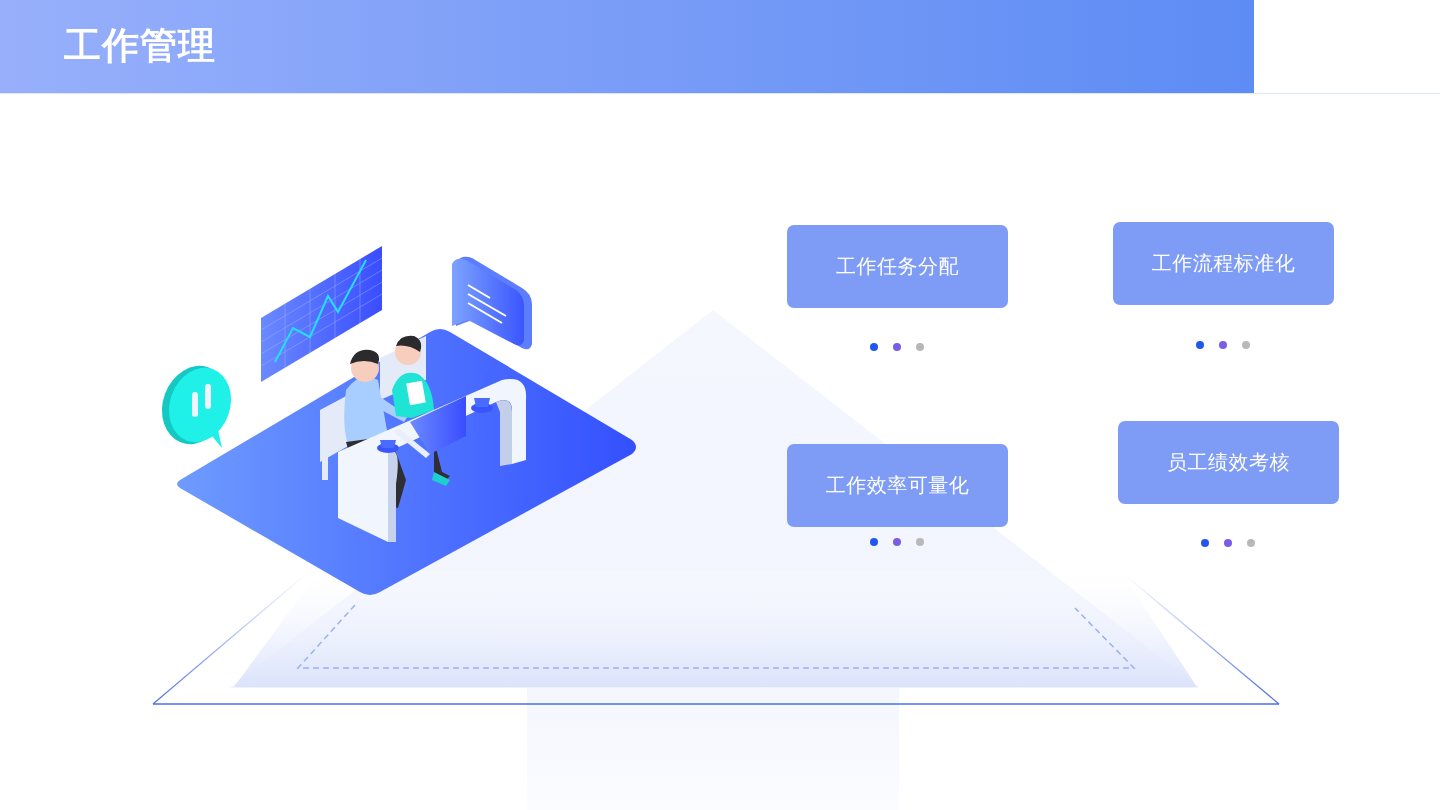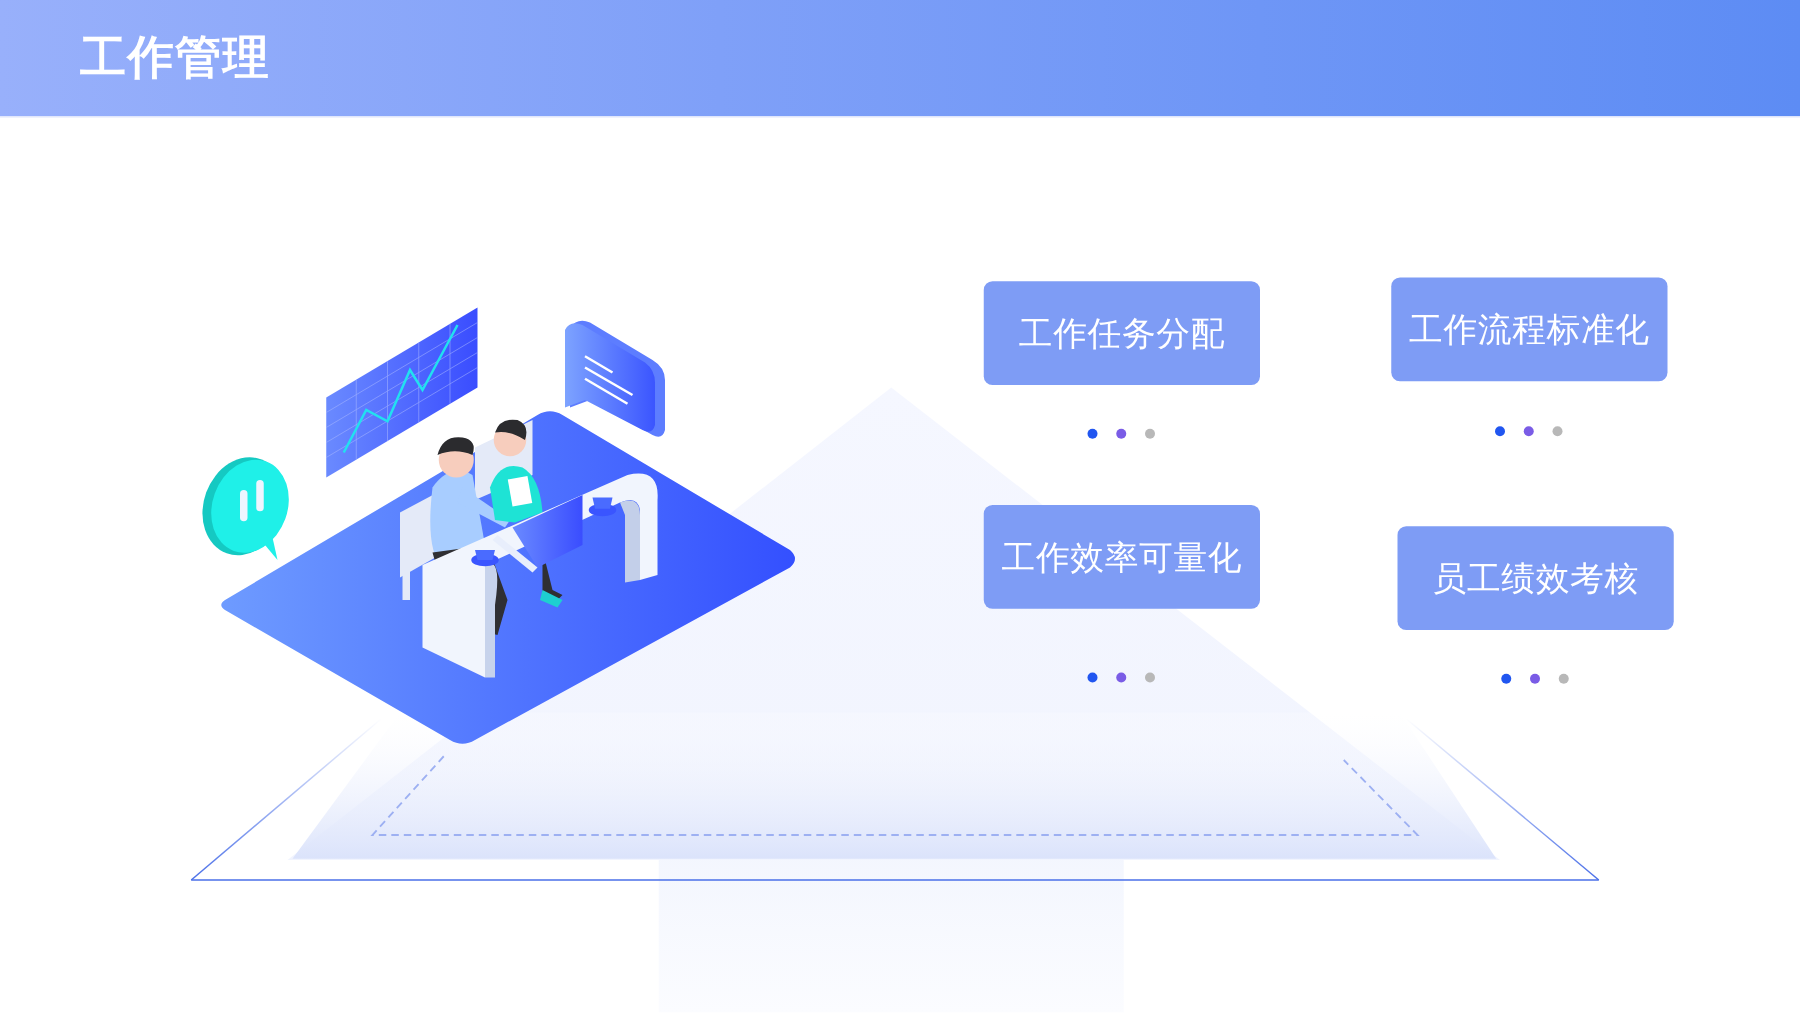--- a/index.html
+++ b/index.html
@@ -1,34 +1,34 @@
 <!DOCTYPE html>
 <html><head>
   <meta charset="utf-8">
   <style>
     * { margin: 0; padding: 0; box-sizing: border-box; }
     html, body { width: 1440px; height: 810px; overflow: hidden; background: #ffffff; }
     body { position: relative; font-family: "DejaVu Sans", "Liberation Sans", sans-serif; }
 
     .header {
-      position: absolute; left: 0; top: 0; width: 1440px; height: 93px;
+      position: absolute; left: 0; top: 0; width: 1254px; height: 93px;
       background: linear-gradient(90deg, #98b0fb 0%, #7fa0f8 40%, #5d8cf4 100%);
     }
     .header-line { position: absolute; left: 0; top: 93px; width: 1440px; height: 1px; background: #dfe6fb; }
     .page-title {
       position: absolute; left: 64px; top: 22px; font-size: 37px; font-weight: bold;
       color: #ffffff; letter-spacing: 1px; line-height: 48px;
     }
 
     .bg-layer { position: absolute; left: 0; top: 0; width: 1440px; height: 810px; }
 
     .card {
       position: absolute; width: 221px; height: 83px; border-radius: 7px;
       background: #7e9cf5; color: #ffffff; display: flex; align-items: center; justify-content: center;
-      font-size: 27px; letter-spacing: 0.5px;
+      font-size: 20px; letter-spacing: 0.5px;
     }
     .dots { position: absolute; display: flex; gap: 15px; }
     .dot { width: 8px; height: 8px; border-radius: 50%; }
 
     .illus { position: absolute; left: 150px; top: 240px; width: 500px; height: 360px; }
   </style>
 </head>
 <body>
 
 <svg class="bg-layer" viewBox="0 0 1440 810">
@@ -175,21 +175,21 @@
 
 <div class="card" style="left:1113px; top:222px;justify-content:center;">
   <span>工作流程标准化</span>
 </div>
 <div class="dots" style="left:1196px; top:341px;">
   <span class="dot" style="background:#2156f0;"></span>
   <span class="dot" style="background:#7a5ce6;"></span>
   <span class="dot" style="background:#b8b8b8;"></span>
 </div>
 
-<div class="card" style="left:787px; top:404px;">
+<div class="card" style="left:787px; top:444px;">
   <span>工作效率可量化</span>
 </div>
 <div class="dots" style="left:870px; top:538px;">
   <span class="dot" style="background:#2156f0;"></span>
   <span class="dot" style="background:#7a5ce6;"></span>
   <span class="dot" style="background:#b8b8b8;"></span>
 </div>
 
 <div class="card" style="left:1118px; top:421px;text-align:right;">
   <span>员工绩效考核</span>

